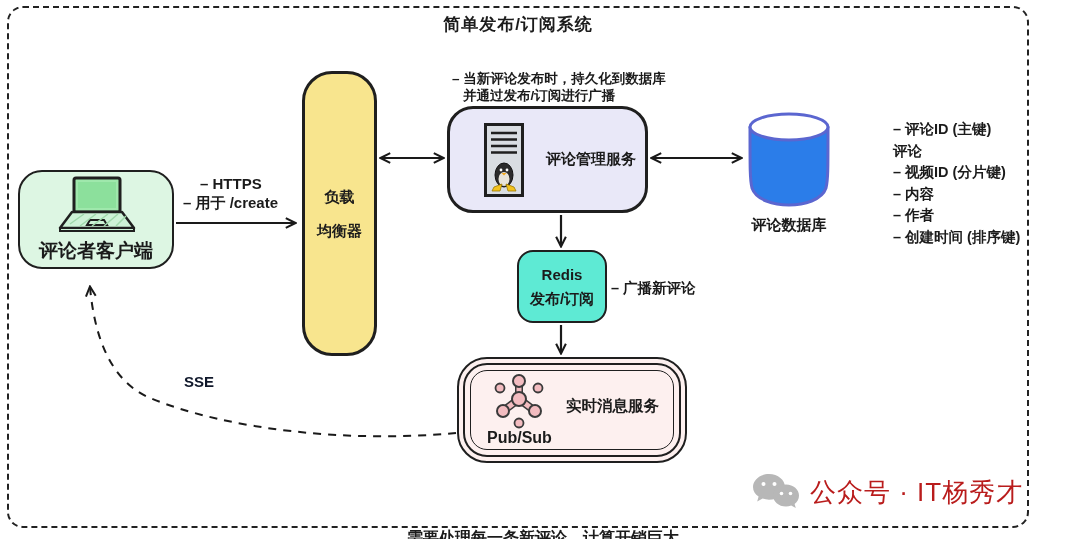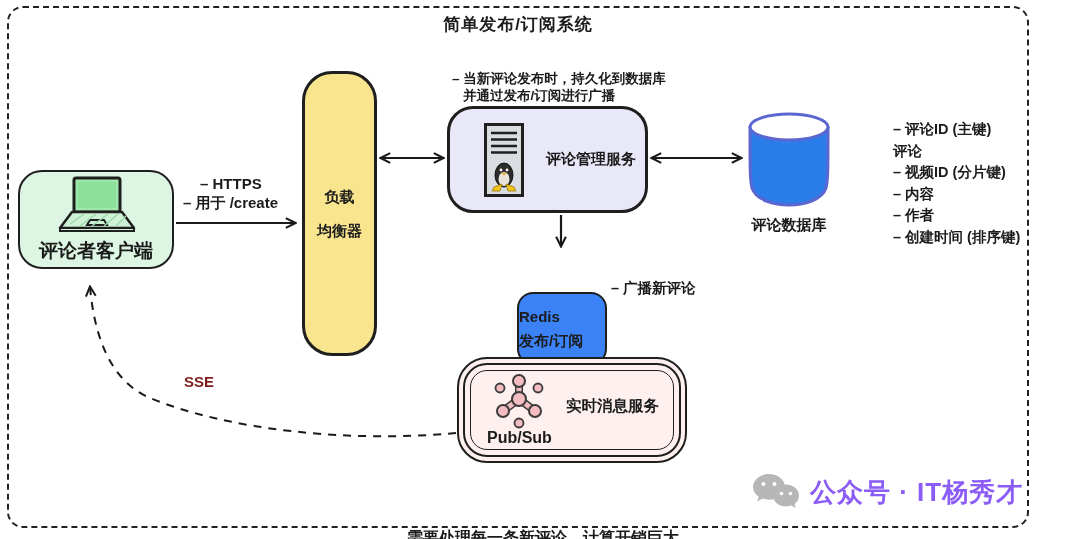--- a/index.html
+++ b/index.html
@@ -49,45 +49,45 @@
   .cs-label { font-size: 15px; font-weight: 600; }
 
   .db-wrap { position: absolute; left: 744px; top: 110px; width: 90px; text-align: center; }
   .db-label { position: absolute; left: 729px; top: 216px; width: 120px; text-align: center; font-size: 15px; font-weight: 600; }
 
   .schema { position: absolute; left: 893px; top: 119px; font-size: 14.5px; font-weight: 600; line-height: 21.5px; }
   .schema div { white-space: nowrap; }
 
   .redis-box {
     left: 517px; top: 250px; width: 90px; height: 73px; border-radius: 16px;
-    background: #3b82f6; display: flex; flex-direction: column; justify-content: center; margin-top: 42px;
+    background: #5eead4; display: flex; flex-direction: column; align-items: center; justify-content: center;
   }
   .redis-box span { font-size: 15px; font-weight: 600; line-height: 24px; }
   .broadcast-label { position: absolute; left: 611px; top: 279px; font-size: 14.5px; font-weight: 600; }
 
   .rt-outer {
     position: absolute; left: 457px; top: 357px; width: 230px; height: 106px;
     border: 2.5px solid #1f1f1f; border-radius: 30px; background: #fdf0ef; padding: 4px;
   }
   .rt-mid { width: 100%; height: 100%; border: 2px solid #1f1f1f; border-radius: 24px; padding: 5px; }
   .rt-inner {
     width: 100%; height: 100%; border: 1.5px solid #1f1f1f; border-radius: 17px;
     display: flex; align-items: center; gap: 14px; padding-left: 16px;
   }
   .pubsub-wrap { display: flex; flex-direction: column; align-items: center; }
   .pubsub-caption { font-size: 16px; font-weight: 600; margin-top: -2px; }
   .rt-label { font-size: 15.5px; font-weight: 600; margin-top: -8px; }
 
-  .sse-label { position: absolute; left: 184px; top: 373px; font-size: 15px; font-weight: 600; color: #7f1d1d; }
+  .sse-label { position: absolute; left: 184px; top: 373px; font-size: 15px; font-weight: 600; color: #0f172a; }
 
   .bottom-note { position: absolute; left: 7px; top: 480px; width: 1060px; text-align: left; margin-top: 48px; }
   .bottom-note span { margin-left: 400px; font-size: 16px; font-weight: 600; }
 
   .watermark { position: absolute; left: 752px; top: 472px; display: flex; align-items: center; gap: 10px; }
-  .watermark-text { font-size: 26px; font-weight: 700; color: #8b5cf6; letter-spacing: 1px; white-space: nowrap; }
+  .watermark-text { font-size: 26px; font-weight: 400; color: #b91c1c; letter-spacing: 1px; white-space: nowrap; }
 </style>
 </head>
 <body>
 
 <div id="canvas">
 
   <div class="outer-frame"></div>
   <div class="diagram-title">简单发布/订阅系统</div>
 
   <svg id="arrow-layer" viewBox="0 0 1080 539">

